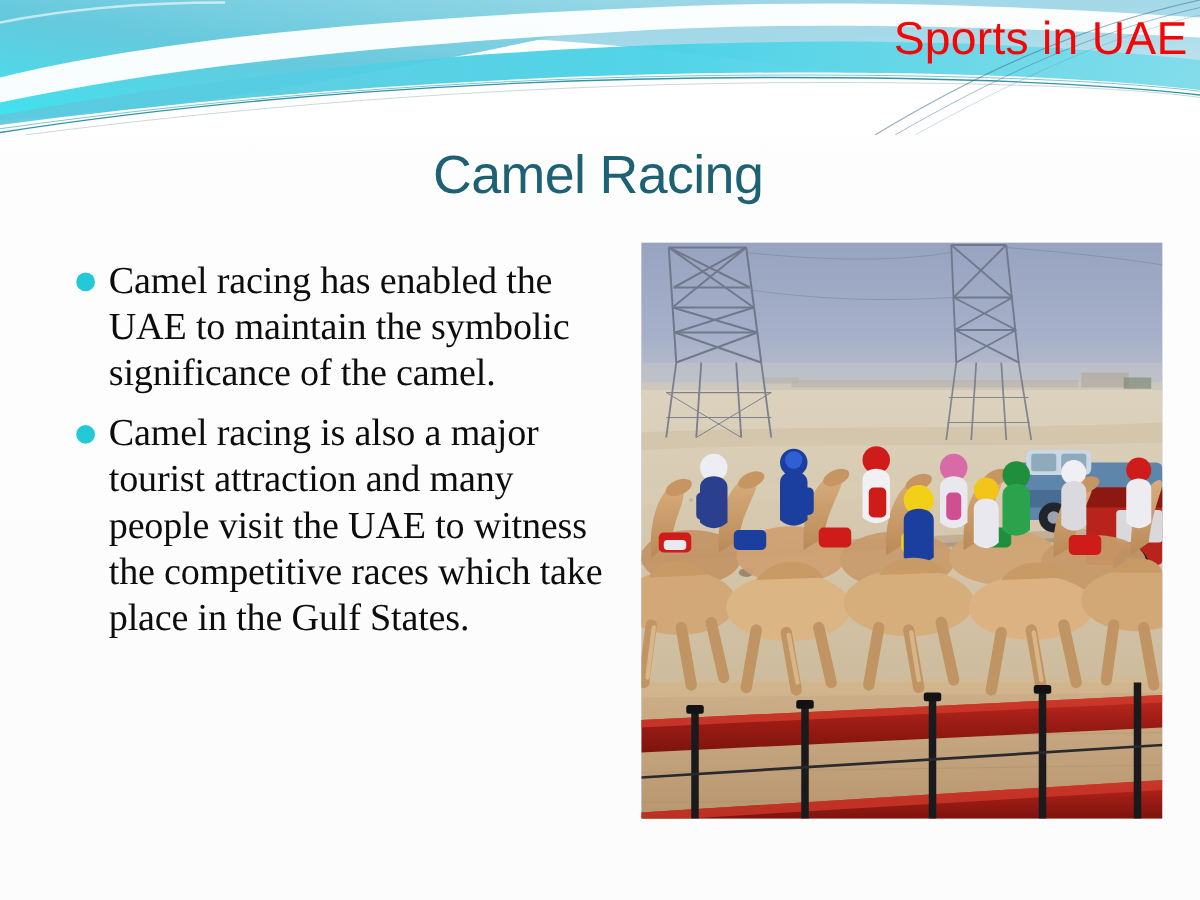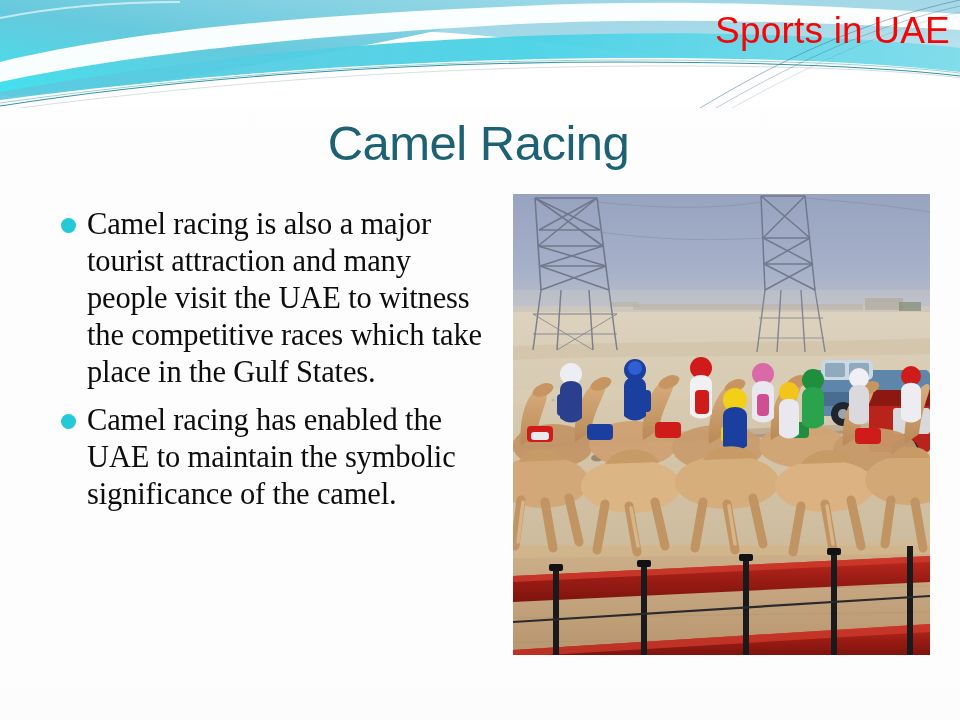--- a/index.html
+++ b/index.html
@@ -58,21 +58,21 @@
   }
 
   
   .slide-title {
     position: absolute;
     left: 0;
     top: 118px;
     width: 957px;
     text-align: center;
     font-family: "Liberation Sans", sans-serif;
-    font-size: 49px;
+    font-size: 43px;
     font-weight: 400;
     color: #1d6274;
     letter-spacing: -0.5px;
     line-height: 1.05;
   }
 
   
   .body-text {
     position: absolute;
     left: 36px;
@@ -163,25 +163,25 @@
       <path d="M0,18 C60,6 120,2 180,2" stroke="#ffffff" stroke-width="2" fill="none" opacity="0.6"></path>
     </svg>
     <div class="banner-title">Sports in UAE</div>
   </div>
 
   <div class="slide-title">Camel Racing</div>
 
   <div class="body-text">
     <div class="bullet-row">
       <span class="bullet-dot"></span>
-      <span class="bullet-text">Camel racing is also a major tourist attraction and many people visit the UAE to witness the competitive races which take place in the Gulf States.</span>
+      <span class="bullet-text">Camel racing has enabled the UAE to maintain the symbolic significance of the camel.</span>
     </div>
     <div class="bullet-row">
       <span class="bullet-dot"></span>
-      <span class="bullet-text">Camel racing has enabled the UAE to maintain the symbolic significance of the camel.</span>
+      <span class="bullet-text">Camel racing is also a major tourist attraction and many people visit the UAE to witness the competitive races which take place in the Gulf States.</span>
     </div>
   </div>
 
   <div class="photo">
     <svg viewBox="0 0 417 461" preserveAspectRatio="none">
       <defs>
         <linearGradient id="skyG" x1="0" y1="0" x2="0" y2="1">
           <stop offset="0%" stop-color="#98a3c0"></stop>
           <stop offset="60%" stop-color="#a6b0c9"></stop>
           <stop offset="100%" stop-color="#c0c2cc"></stop>

